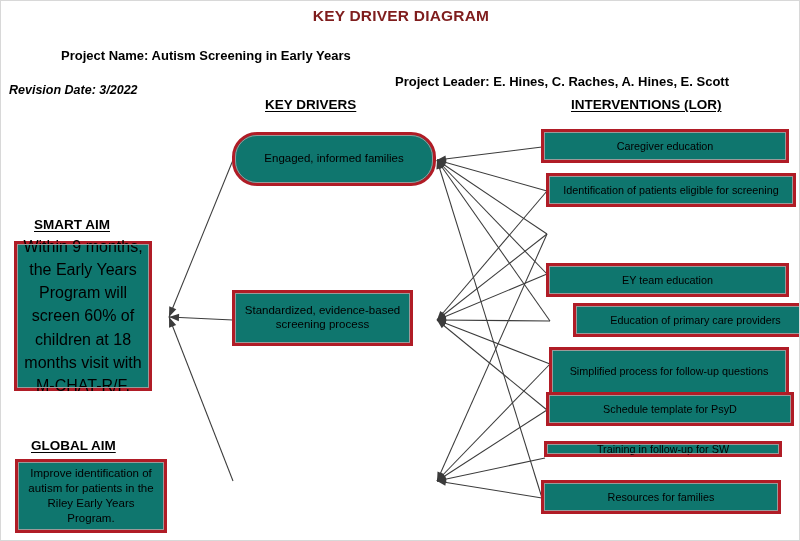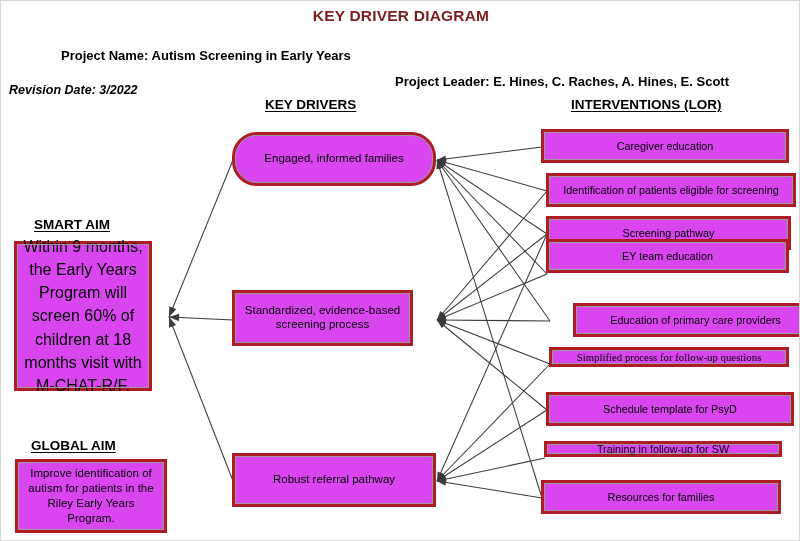--- a/index.html
+++ b/index.html
@@ -83,21 +83,21 @@
     text-underline-offset: 2px;
     white-space: nowrap;
   }
   #label-smart-aim { top: 216px; left: 33px; }
   #label-global-aim { top: 437px; left: 30px; }
 
   
   .node {
     position: absolute;
     box-sizing: border-box;
-    background: #d946ef;
+    background: #0f766e;
     border: 3px solid #b01c26;
     outline: 1px solid #9a9a9a;
     outline-offset: -4px;
     display: flex;
     align-items: center;
     justify-content: center;
     text-align: center;
     color: #000;
     z-index: 3;
   }
@@ -119,23 +119,23 @@
   .driver { font-size: 11.5px; }
   #node-driver-0 { left: 231px; top: 131px; width: 204px; height: 54px; border-radius: 25px; }
   #node-driver-1 { left: 231px; top: 289px; width: 181px; height: 56px; }
   #node-driver-2 { left: 231px; top: 452px; width: 204px; height: 54px; }
 
   
   .intervention { font-size: 10.8px; }
   #node-int-0 { left: 540px; top: 128px; width: 248px; height: 34px; }
   #node-int-1 { left: 545px; top: 172px; width: 250px; height: 34px; }
   #node-int-2 { left: 545px; top: 215px; width: 245px; height: 34px; }
-  #node-int-3 { left: 545px; top: 238px; width: 243px; height: 34px; }
+  #node-int-3 { left: 545px; top: 262px; width: 243px; height: 34px; }
   #node-int-4 { left: 548px; top: 302px; width: 245px; height: 34px; margin-left: 24px; }
-  #node-int-5 { left: 548px; top: 346px; width: 240px; height: 20px; font-family: Liberation Serif, serif; }
+  #node-int-5 { left: 548px; top: 346px; width: 240px; height: 49px; }
   #node-int-6 { left: 545px; top: 391px; width: 248px; height: 34px; }
   #node-int-7 { left: 543px; top: 440px; width: 238px; height: 16px; }
   #node-int-8 { left: 540px; top: 479px; width: 240px; height: 34px; }
 
   
   #arrow-layer {
     position: absolute;
     left: 0; top: 0;
     width: 800px; height: 541px;
     z-index: 1;
@@ -208,33 +208,27 @@
   <div class="node" id="node-global-aim">
     <span>Improve identification of autism for patients in the Riley Early Years Program.</span>
   </div>
 
   <div class="node driver" id="node-driver-0">
     <span>Engaged, informed families</span>
   </div>
   <div class="node driver" id="node-driver-1">
     <span>Standardized, evidence-based screening process</span>
   </div>
-  <div class="node driver" id="node-driver-2">
-    <span>Robust referral pathway</span>
-  </div>
 
   <div class="node intervention" id="node-int-0">
     <span>Caregiver education</span>
   </div>
   <div class="node intervention" id="node-int-1">
     <span>Identification of patients eligible for screening</span>
   </div>
-  <div class="node intervention" id="node-int-2">
-    <span>Screening pathway</span>
-  </div>
   <div class="node intervention" id="node-int-3">
     <span>EY team education</span>
   </div>
   <div class="node intervention" id="node-int-4">
     <span>Education of primary care providers</span>
   </div>
   <div class="node intervention" id="node-int-5">
     <span>Simplified process for follow-up questions</span>
   </div>
   <div class="node intervention" id="node-int-6">

